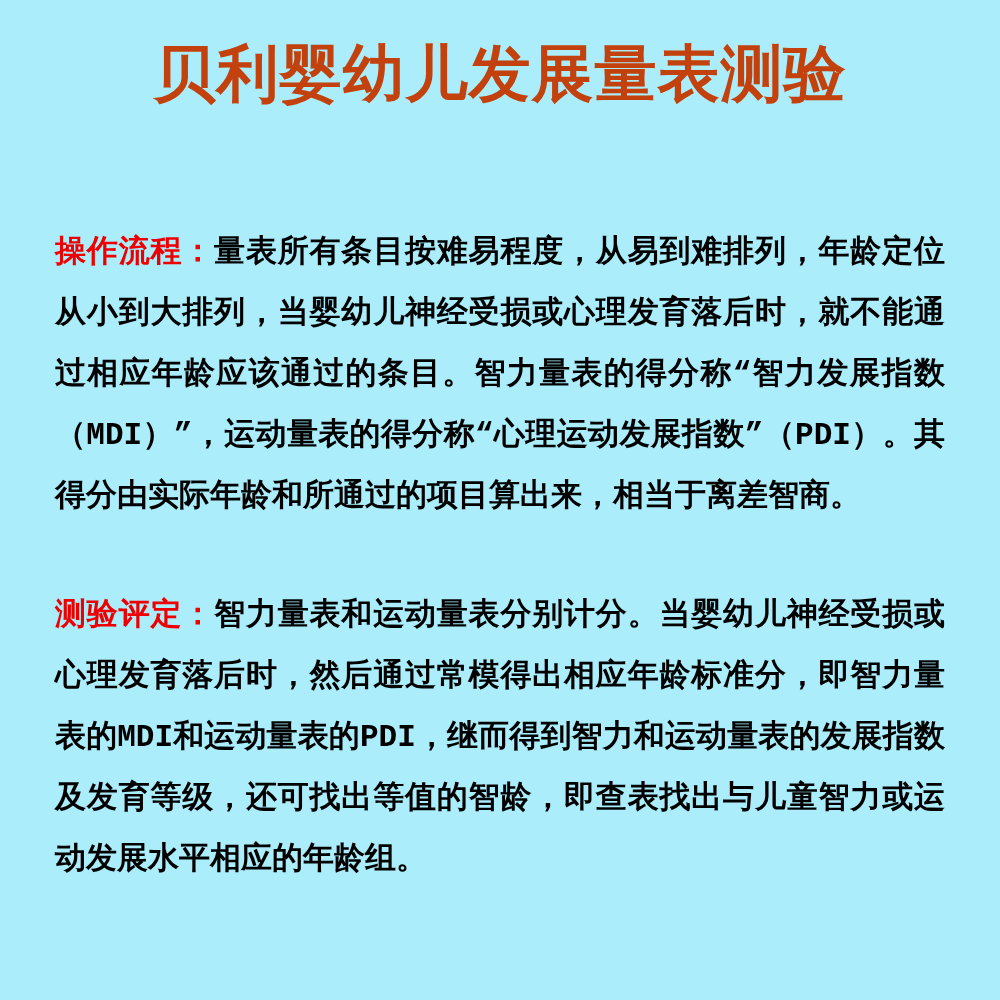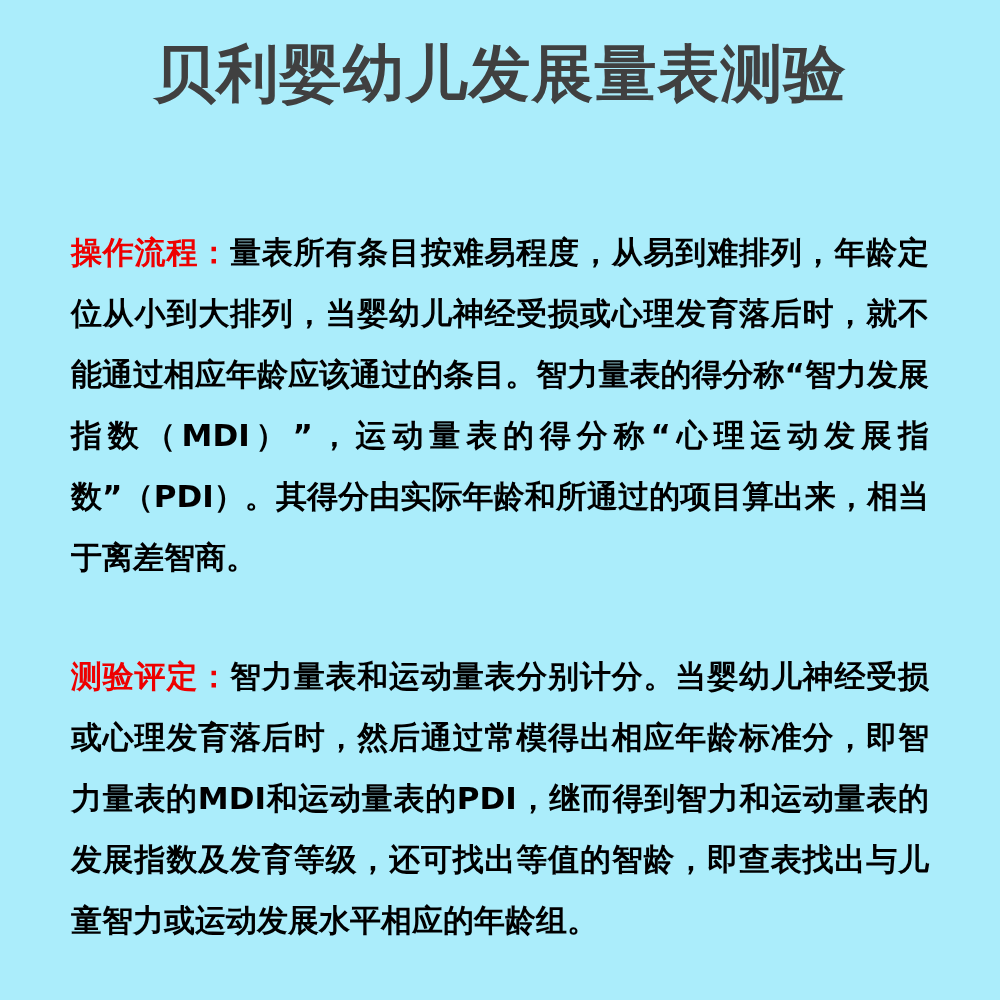--- a/index.html
+++ b/index.html
@@ -20,31 +20,32 @@
     box-sizing: border-box;
   }
   .title {
     margin: 38px 0 0 0;
     padding: 0;
     text-align: center;
     font-size: 62px;
     line-height: 72px;
     font-weight: bold;
     letter-spacing: 1px;
-    color: #404040;
+    color: #c2410c;
   }
   .para {
-    margin: 16px;
+    margin: 0;
     padding: 0 55px;
     font-size: 31px;
     font-weight: bold;
     line-height: 61px;
     text-align: justify;
     text-justify: inter-character;
     color: #000000;
+    font-family: Liberation Mono, monospace;
   }
   .para.first {
     margin-top: 112px;
   }
   .para.second {
     margin-top: 58px;
   }
   .section-label {
     color: #ee0000;
     font-weight: bold;

